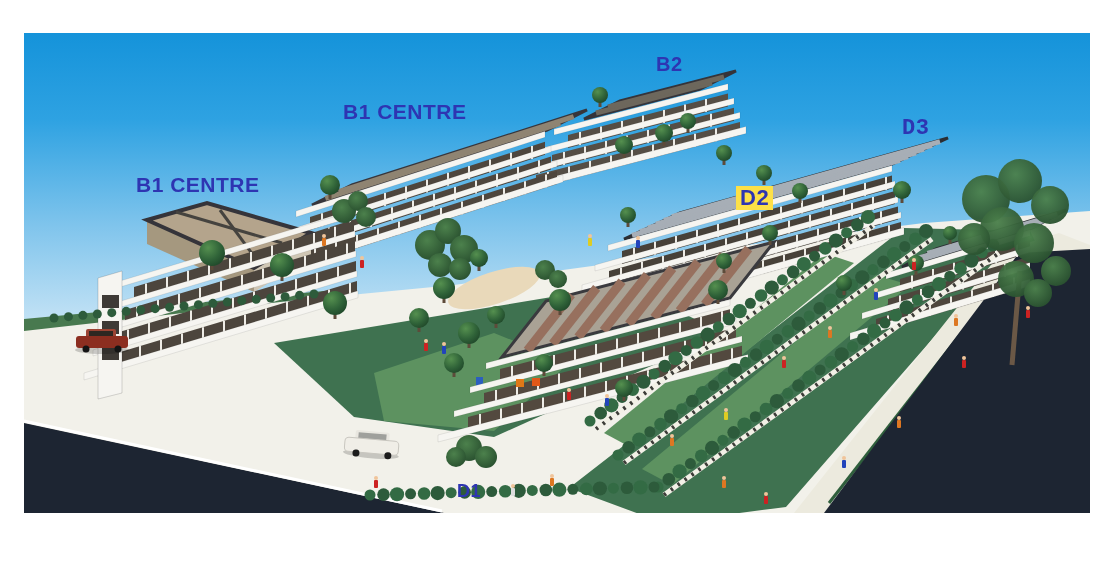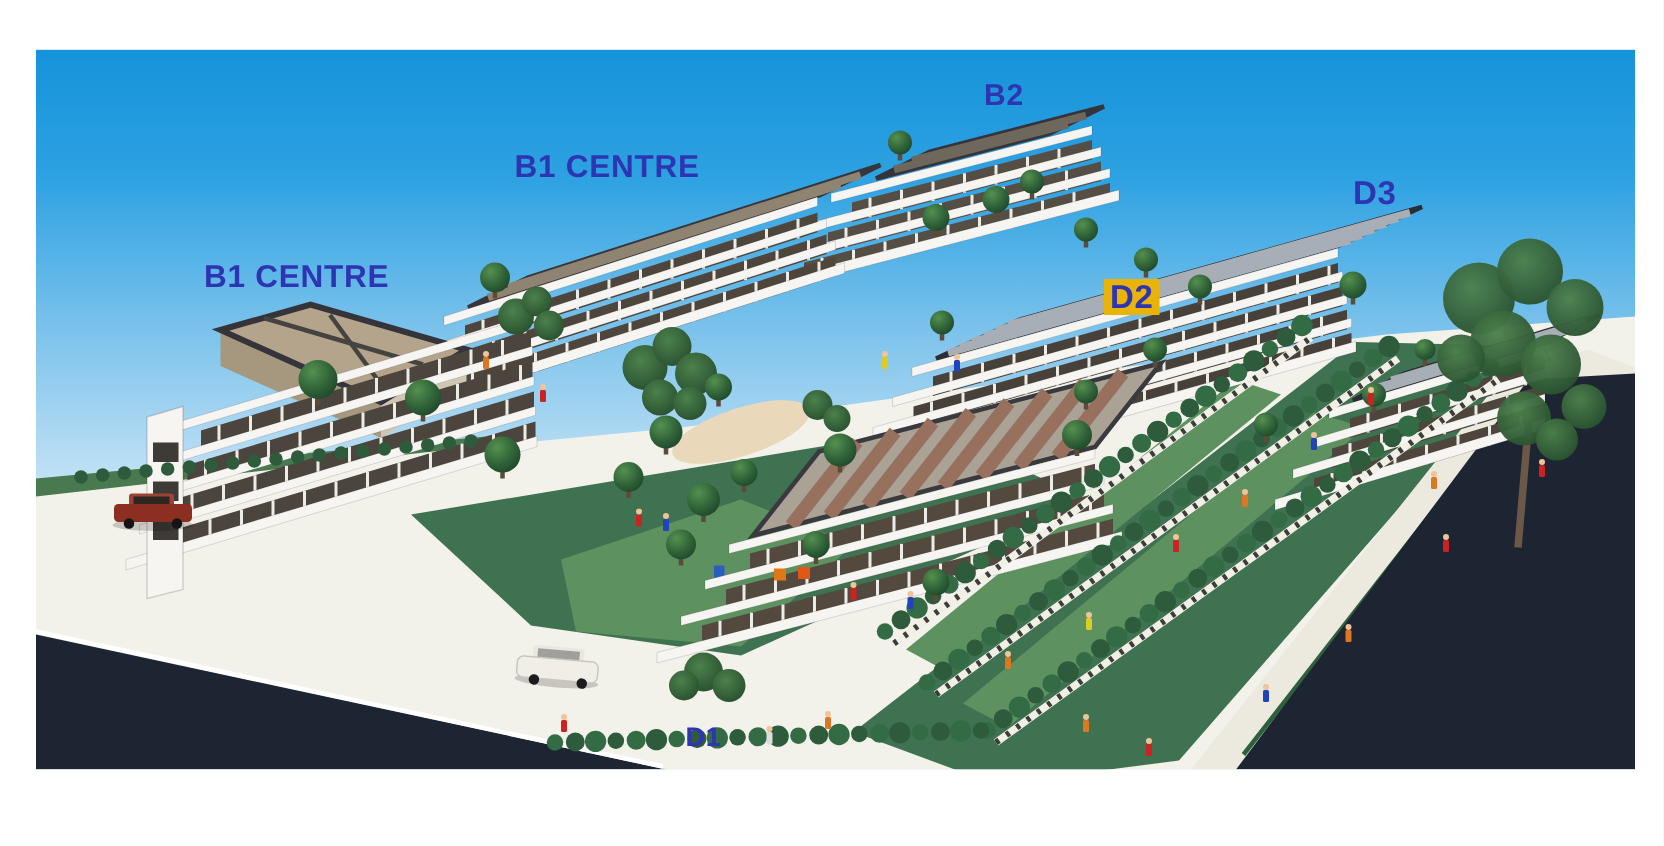--- a/index.html
+++ b/index.html
@@ -10,22 +10,22 @@
   .stage{position:absolute;left:24px;top:33px;width:1066px;height:480px;overflow:hidden;background:#dff0fa;}
   .stage svg{position:absolute;left:0;top:0;}
   .label{
     position:absolute;font-weight:bold;font-size:21px;line-height:1.05;
     color:var(--label-blue,#2e35b2);letter-spacing:.5px;white-space:nowrap;
     -webkit-font-smoothing:antialiased;
   }
   .lb-b1o{left:112px;top:141px;}
   .lb-b1c{left:319px;top:68px;}
   .lb-b2 {left:632px;top:21px;font-size:20px;}
-  .lb-d3 {left:878px;top:84px;font-size:22px;}
-  .lb-d2 {left:712px;top:153px;font-size:22px;background:#eab308;padding:0 4px 1px 4px;text-align:center;}
+  .lb-d3 {left:878px;top:84px;font-size:22px;font-family:Liberation Mono, monospace;}
+  .lb-d2 {left:712px;top:153px;font-size:22px;background:#fde047;padding:0 4px 1px 4px;text-align:center;}
   .lb-d1 {left:433px;top:449px;font-size:18px;}
 </style>
 </head>
 <body>
 
 <div class="stage">
   <svg id="scene" width="1066" height="480" viewBox="0 0 1066 480">
       <defs>
 <linearGradient id="sky" x1="0" y1="0" x2="0" y2="1">
  <stop offset="0" stop-color="#1593da"></stop>

